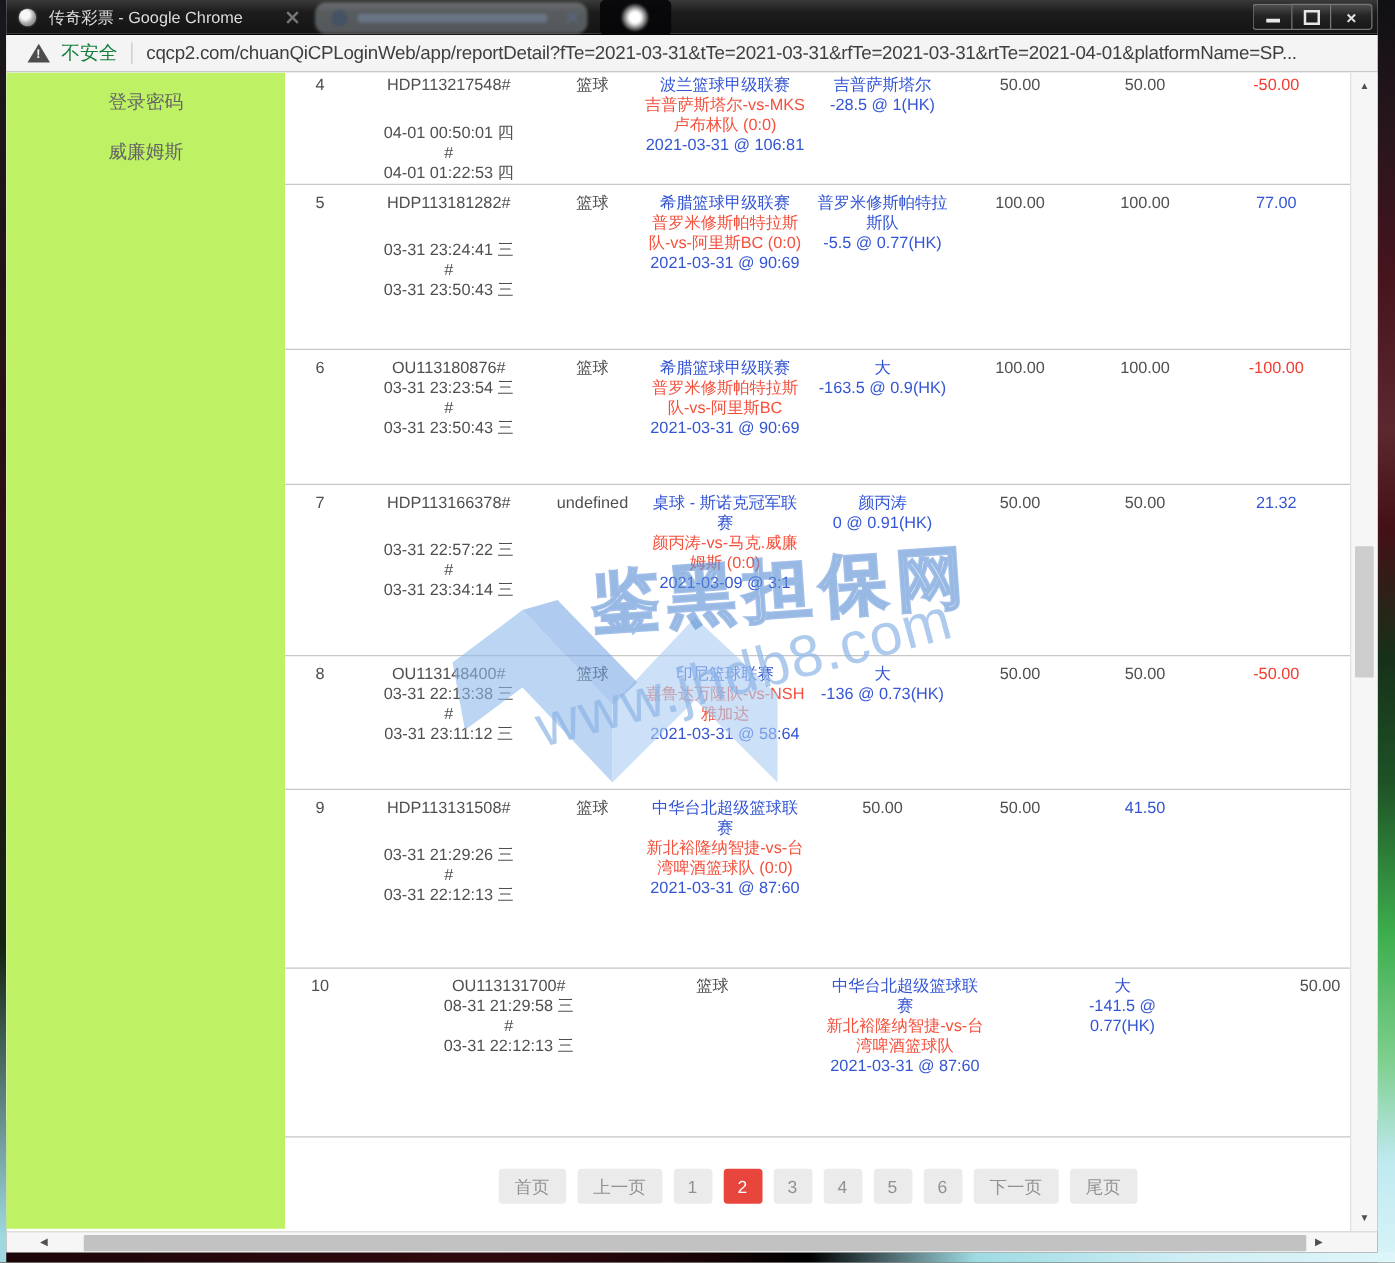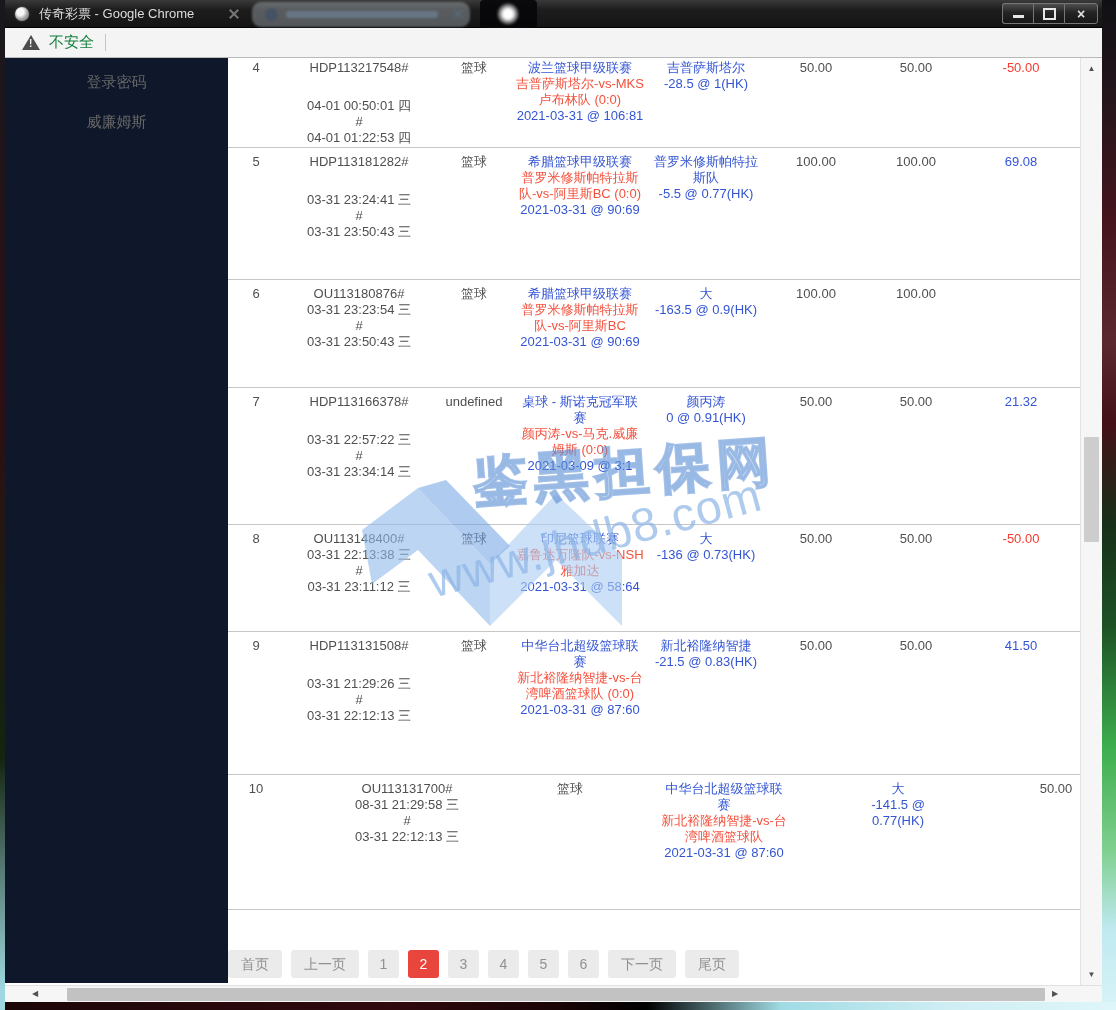--- a/index.html
+++ b/index.html
@@ -58,21 +58,21 @@
   .warn{position:relative;width:19px;height:17px;margin-left:17px;flex:0 0 auto;}
   .warn-tri{position:absolute;left:0;top:1px;width:0;height:0;
     border-left:9px solid transparent;border-right:9px solid transparent;border-bottom:15px solid #4d4d4d;}
   .warn-mark{position:absolute;left:7px;top:4px;color:#f4f4f4;font-size:10px;font-weight:bold;}
   .sec-label{color:#15803d;font-size:15px;margin-left:8px;white-space:nowrap;}
   .url-sep{width:1px;height:17px;background:#c6c6c6;margin:0 11px;flex:0 0 auto;}
   .url-text{color:#3f3f3f;font-size:15px;letter-spacing:-0.2px;white-space:nowrap;overflow:hidden;flex:1;}
 
   
   .content{position:absolute;top:58px;left:0;width:1097px;height:927px;background:#fff;overflow:hidden;}
-  .sidebar{position:absolute;left:0;top:0;width:223px;height:925px;background:#0f172a;padding-top:12px;box-sizing:border-box;}
+  .sidebar{position:absolute;left:0;top:0;width:223px;height:925px;background:#bef264;padding-top:12px;box-sizing:border-box;}
   .sb-item{height:40px;line-height:24px;text-align:center;color:#666;font-size:15px;cursor:pointer;}
 
   .main{position:absolute;left:223px;top:0;width:852px;}
   .t-row{display:grid;grid-template-columns:56px 150px 80px 132px 120px 100px 100px 110px;
     border-bottom:1px solid #c6c6c6;box-sizing:border-box;padding-top:6px;overflow:hidden;}
   #table-body .t-row:nth-child(1){height:90px;padding-top:2px;}
   #table-body .t-row:nth-child(2){height:132px;}
   #table-body .t-row:nth-child(3){height:108px;}
   #table-body .t-row:nth-child(4){height:137px;}
   #table-body .t-row:nth-child(5){height:107px;}
@@ -80,21 +80,21 @@
   #table-body .t-row:nth-child(7){height:135px;gap:48px;}
   .cell{font-size:13px;line-height:16px;color:#4f4f4f;text-align:center;}
   .c-bet{padding:0 6px;}
   .c-league{padding:0 2px;}
   .blue{color:var(--blue,#3355d4);}
   .red{color:var(--red,#f4503c);}
   .c-result.pos{color:var(--blue,#3355d4);}
   .c-result.neg{color:var(--negred,#f43b30);}
   .id-gap{height:22px;}
 
-  .pagination{margin-top:40px;display:flex;gap:9px;}
+  .pagination{margin-top:25px;display:flex;justify-content:center;gap:9px;}
   .pg{background:#ebebeb;border:none;border-radius:3px;color:#919191;font-size:14px;
     padding:7px 13px;font-family:inherit;cursor:pointer;line-height:1;}
   .pg.num{padding:7px 0;min-width:31px;text-align:center;}
   .pg.active{background:var(--pgactive,#e8453c);color:#fff;}
 
   
   .wm{position:absolute;left:0;top:0;width:100%;height:100%;pointer-events:none;}
   .wm-logo{position:absolute;left:355px;top:420px;width:270px;height:148px;opacity:.8;}
   .wm-name{position:absolute;left:468px;top:378px;font-size:54px;font-weight:bold;letter-spacing:7px;
     color:rgba(120,160,220,0.16);-webkit-text-stroke:2px rgba(88,140,214,0.55);transform:rotate(-4deg);white-space:nowrap;}
@@ -145,20 +145,21 @@
     </div>
   </div>
 
   <div class="urlbar">
     <span class="warn">
       <span class="warn-tri"></span>
       <span class="warn-mark">!</span>
     </span>
     <span class="sec-label">不安全</span>
     <span class="url-sep"></span>
+    <span class="url-text">cqcp2.com/chuanQiCPLoginWeb/app/reportDetail?fTe=2021-03-31&amp;tTe=2021-03-31&amp;rfTe=2021-03-31&amp;rtTe=2021-04-01&amp;platformName=SP...</span>
   </div>
 
   <div class="content">
     <div class="sidebar">
       <div id="sb-items">
           <div class="sb-item">登录密码</div>
           <div class="sb-item">威廉姆斯</div>
         </div>
     </div>
 
@@ -201,21 +202,21 @@
       <div class="blue">希腊篮球甲级联赛</div>
       <div class="red">普罗米修斯帕特拉斯队-vs-阿里斯BC (0:0)</div>
       <div class="blue">2021-03-31 @ 90:69</div>
     </div>
     <div class="cell c-bet blue">
       <div>普罗米修斯帕特拉斯队</div>
       <div>-5.5 @ 0.77(HK)</div>
     </div>
     <div class="cell c-amt">100.00</div>
     <div class="cell c-amt">100.00</div>
-    <div class="cell c-result pos">69.08</div>
+    <div class="cell c-result pos">77.00</div>
   </div>
           <div class="t-row">
     <div class="cell c-num">6</div>
     <div class="cell c-id">
       <div>OU113180876#</div>
 
       <div>03-31 23:23:54 三</div>
       <div>#</div>
       <div>03-31 23:50:43 三</div>
     </div>
@@ -224,20 +225,21 @@
       <div class="blue">希腊篮球甲级联赛</div>
       <div class="red">普罗米修斯帕特拉斯队-vs-阿里斯BC</div>
       <div class="blue">2021-03-31 @ 90:69</div>
     </div>
     <div class="cell c-bet blue">
       <div>大</div>
       <div>-163.5 @ 0.9(HK)</div>
     </div>
     <div class="cell c-amt">100.00</div>
     <div class="cell c-amt">100.00</div>
+    <div class="cell c-result neg">-100.00</div>
   </div>
           <div class="t-row">
     <div class="cell c-num">7</div>
     <div class="cell c-id">
       <div>HDP113166378#</div>
       <div class="id-gap" style="display: block;"></div>
       <div>03-31 22:57:22 三</div>
       <div>#</div>
       <div>03-31 23:34:14 三</div>
     </div>
@@ -285,24 +287,20 @@
       <div class="id-gap" style="display: block;"></div>
       <div>03-31 21:29:26 三</div>
       <div>#</div>
       <div>03-31 22:12:13 三</div>
     </div>
     <div class="cell c-sport">篮球</div>
     <div class="cell c-league">
       <div class="blue">中华台北超级篮球联赛</div>
       <div class="red">新北裕隆纳智捷-vs-台湾啤酒篮球队 (0:0)</div>
       <div class="blue">2021-03-31 @ 87:60</div>
-    </div>
-    <div class="cell c-bet blue">
-      <div>新北裕隆纳智捷</div>
-      <div>-21.5 @ 0.83(HK)</div>
     </div>
     <div class="cell c-amt">50.00</div>
     <div class="cell c-amt">50.00</div>
     <div class="cell c-result pos">41.50</div>
   </div>
           <div class="t-row">
     <div class="cell c-num">10</div>
     <div class="cell c-id">
       <div>OU113131700#</div>
 

